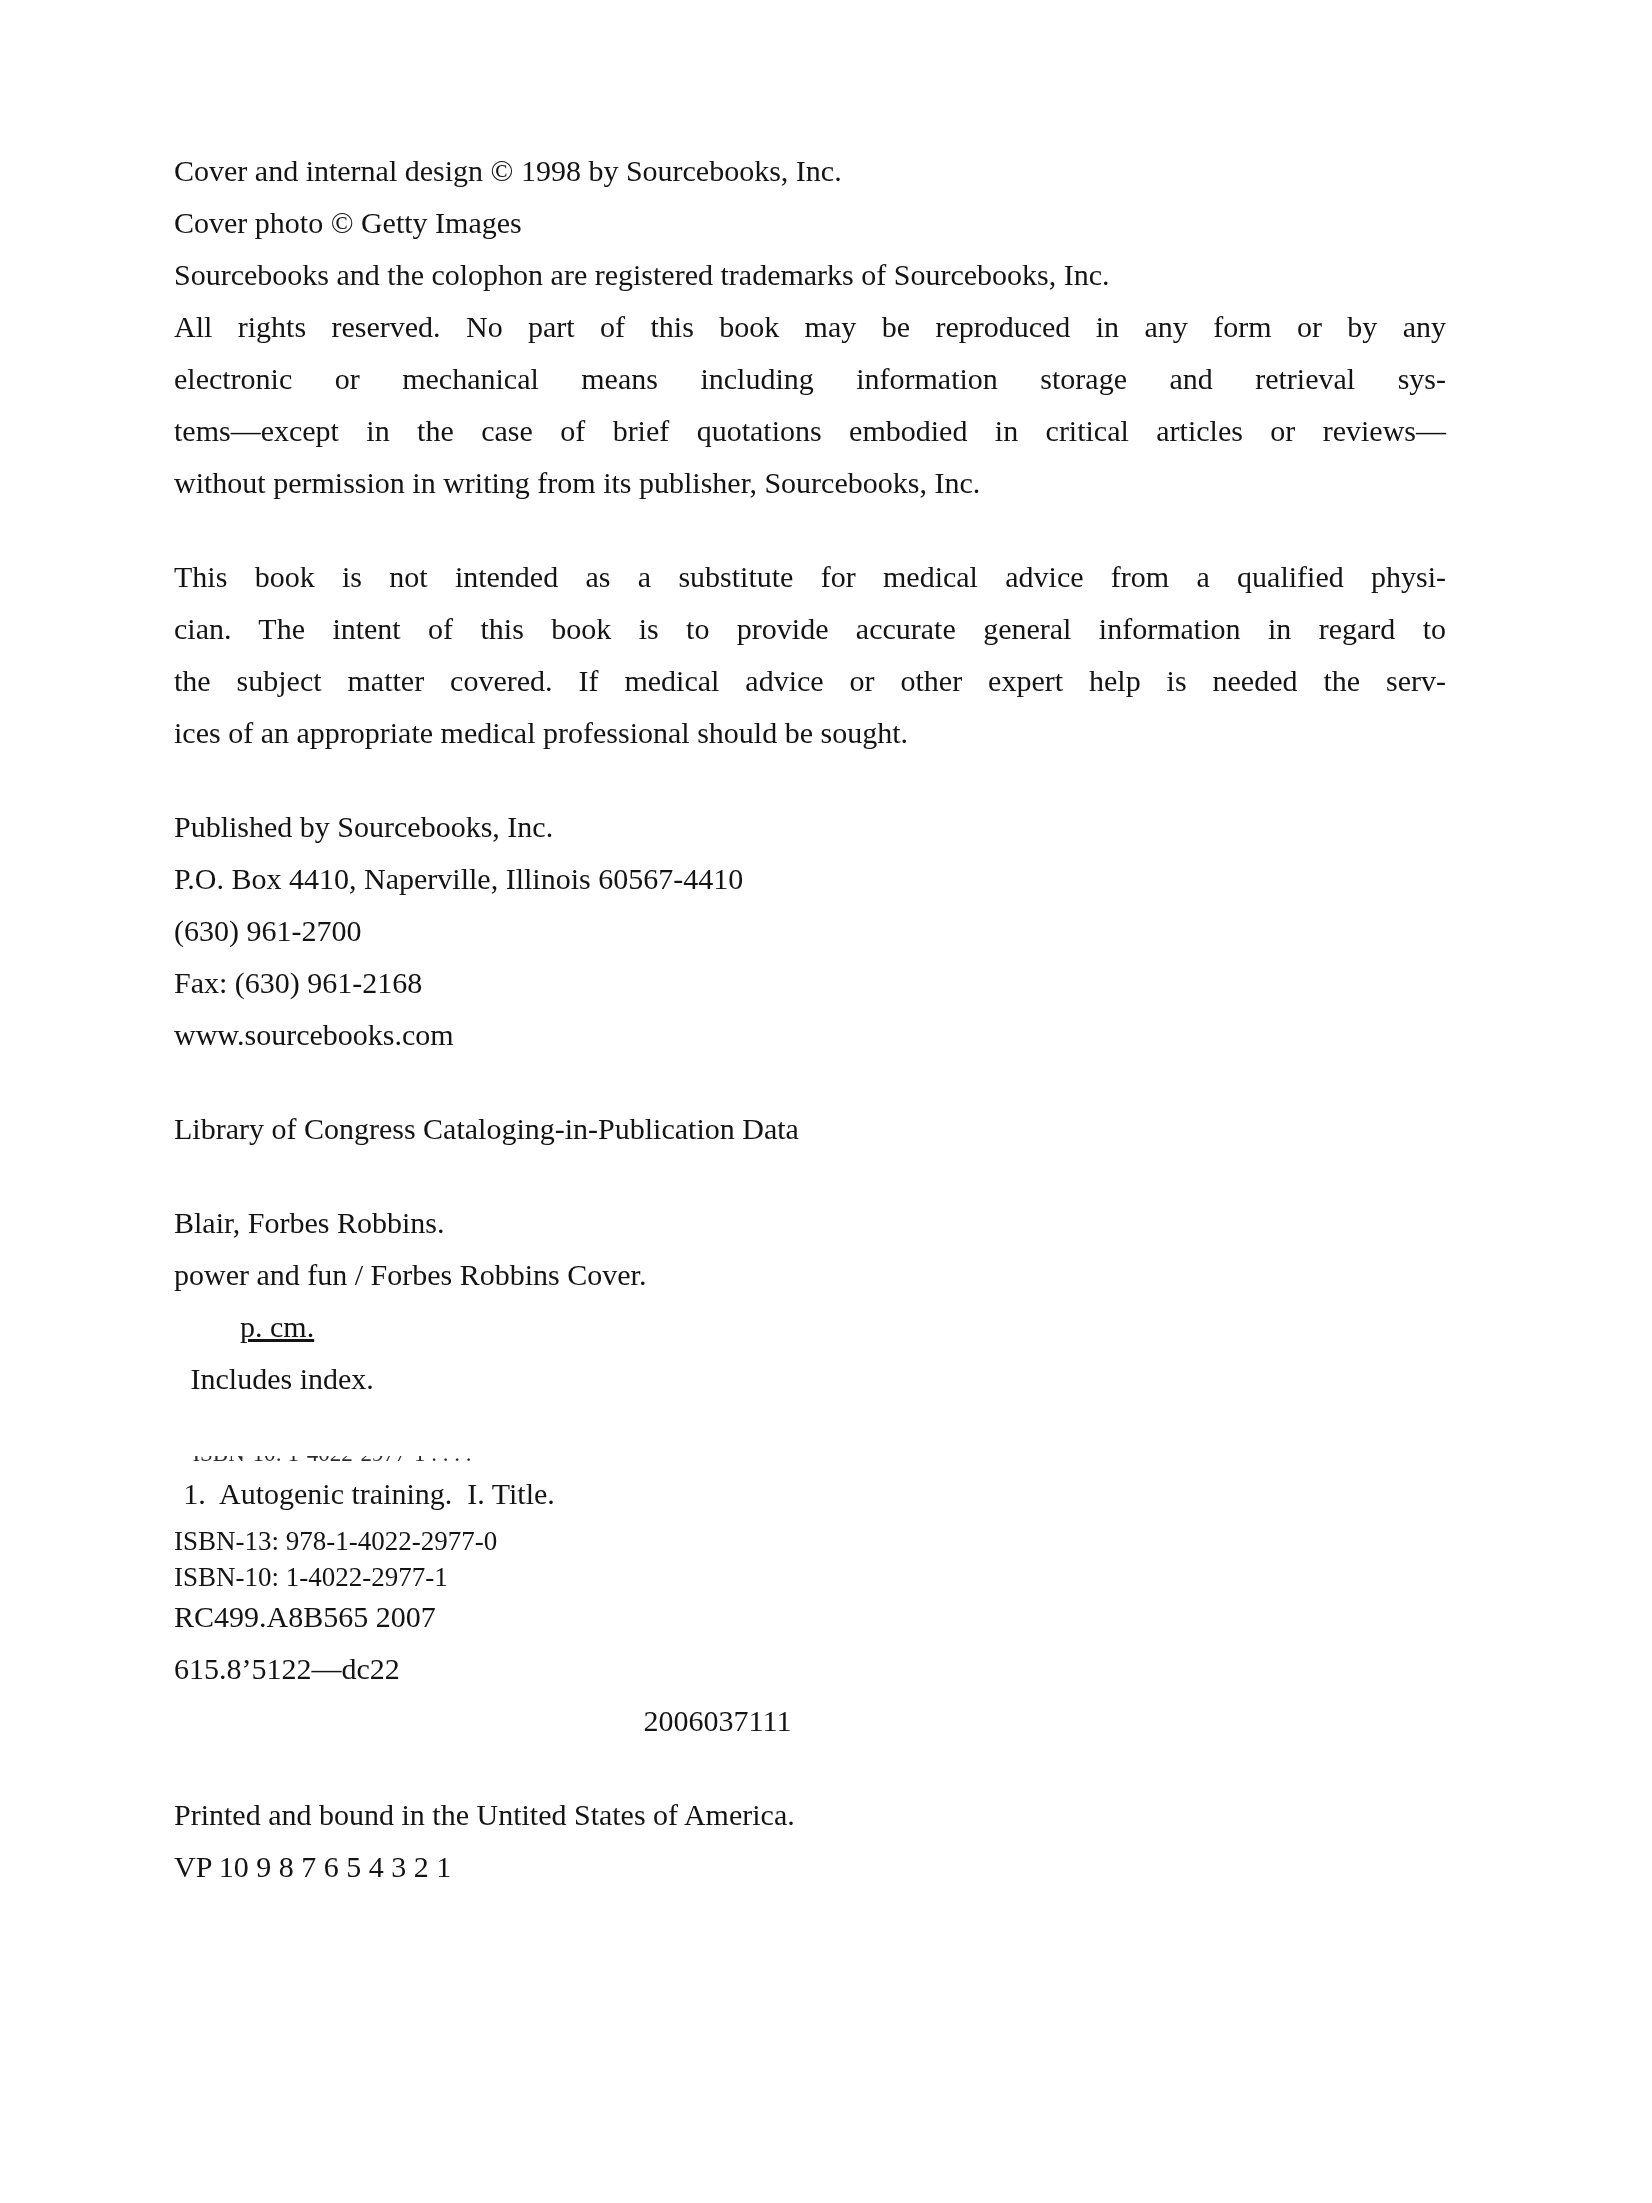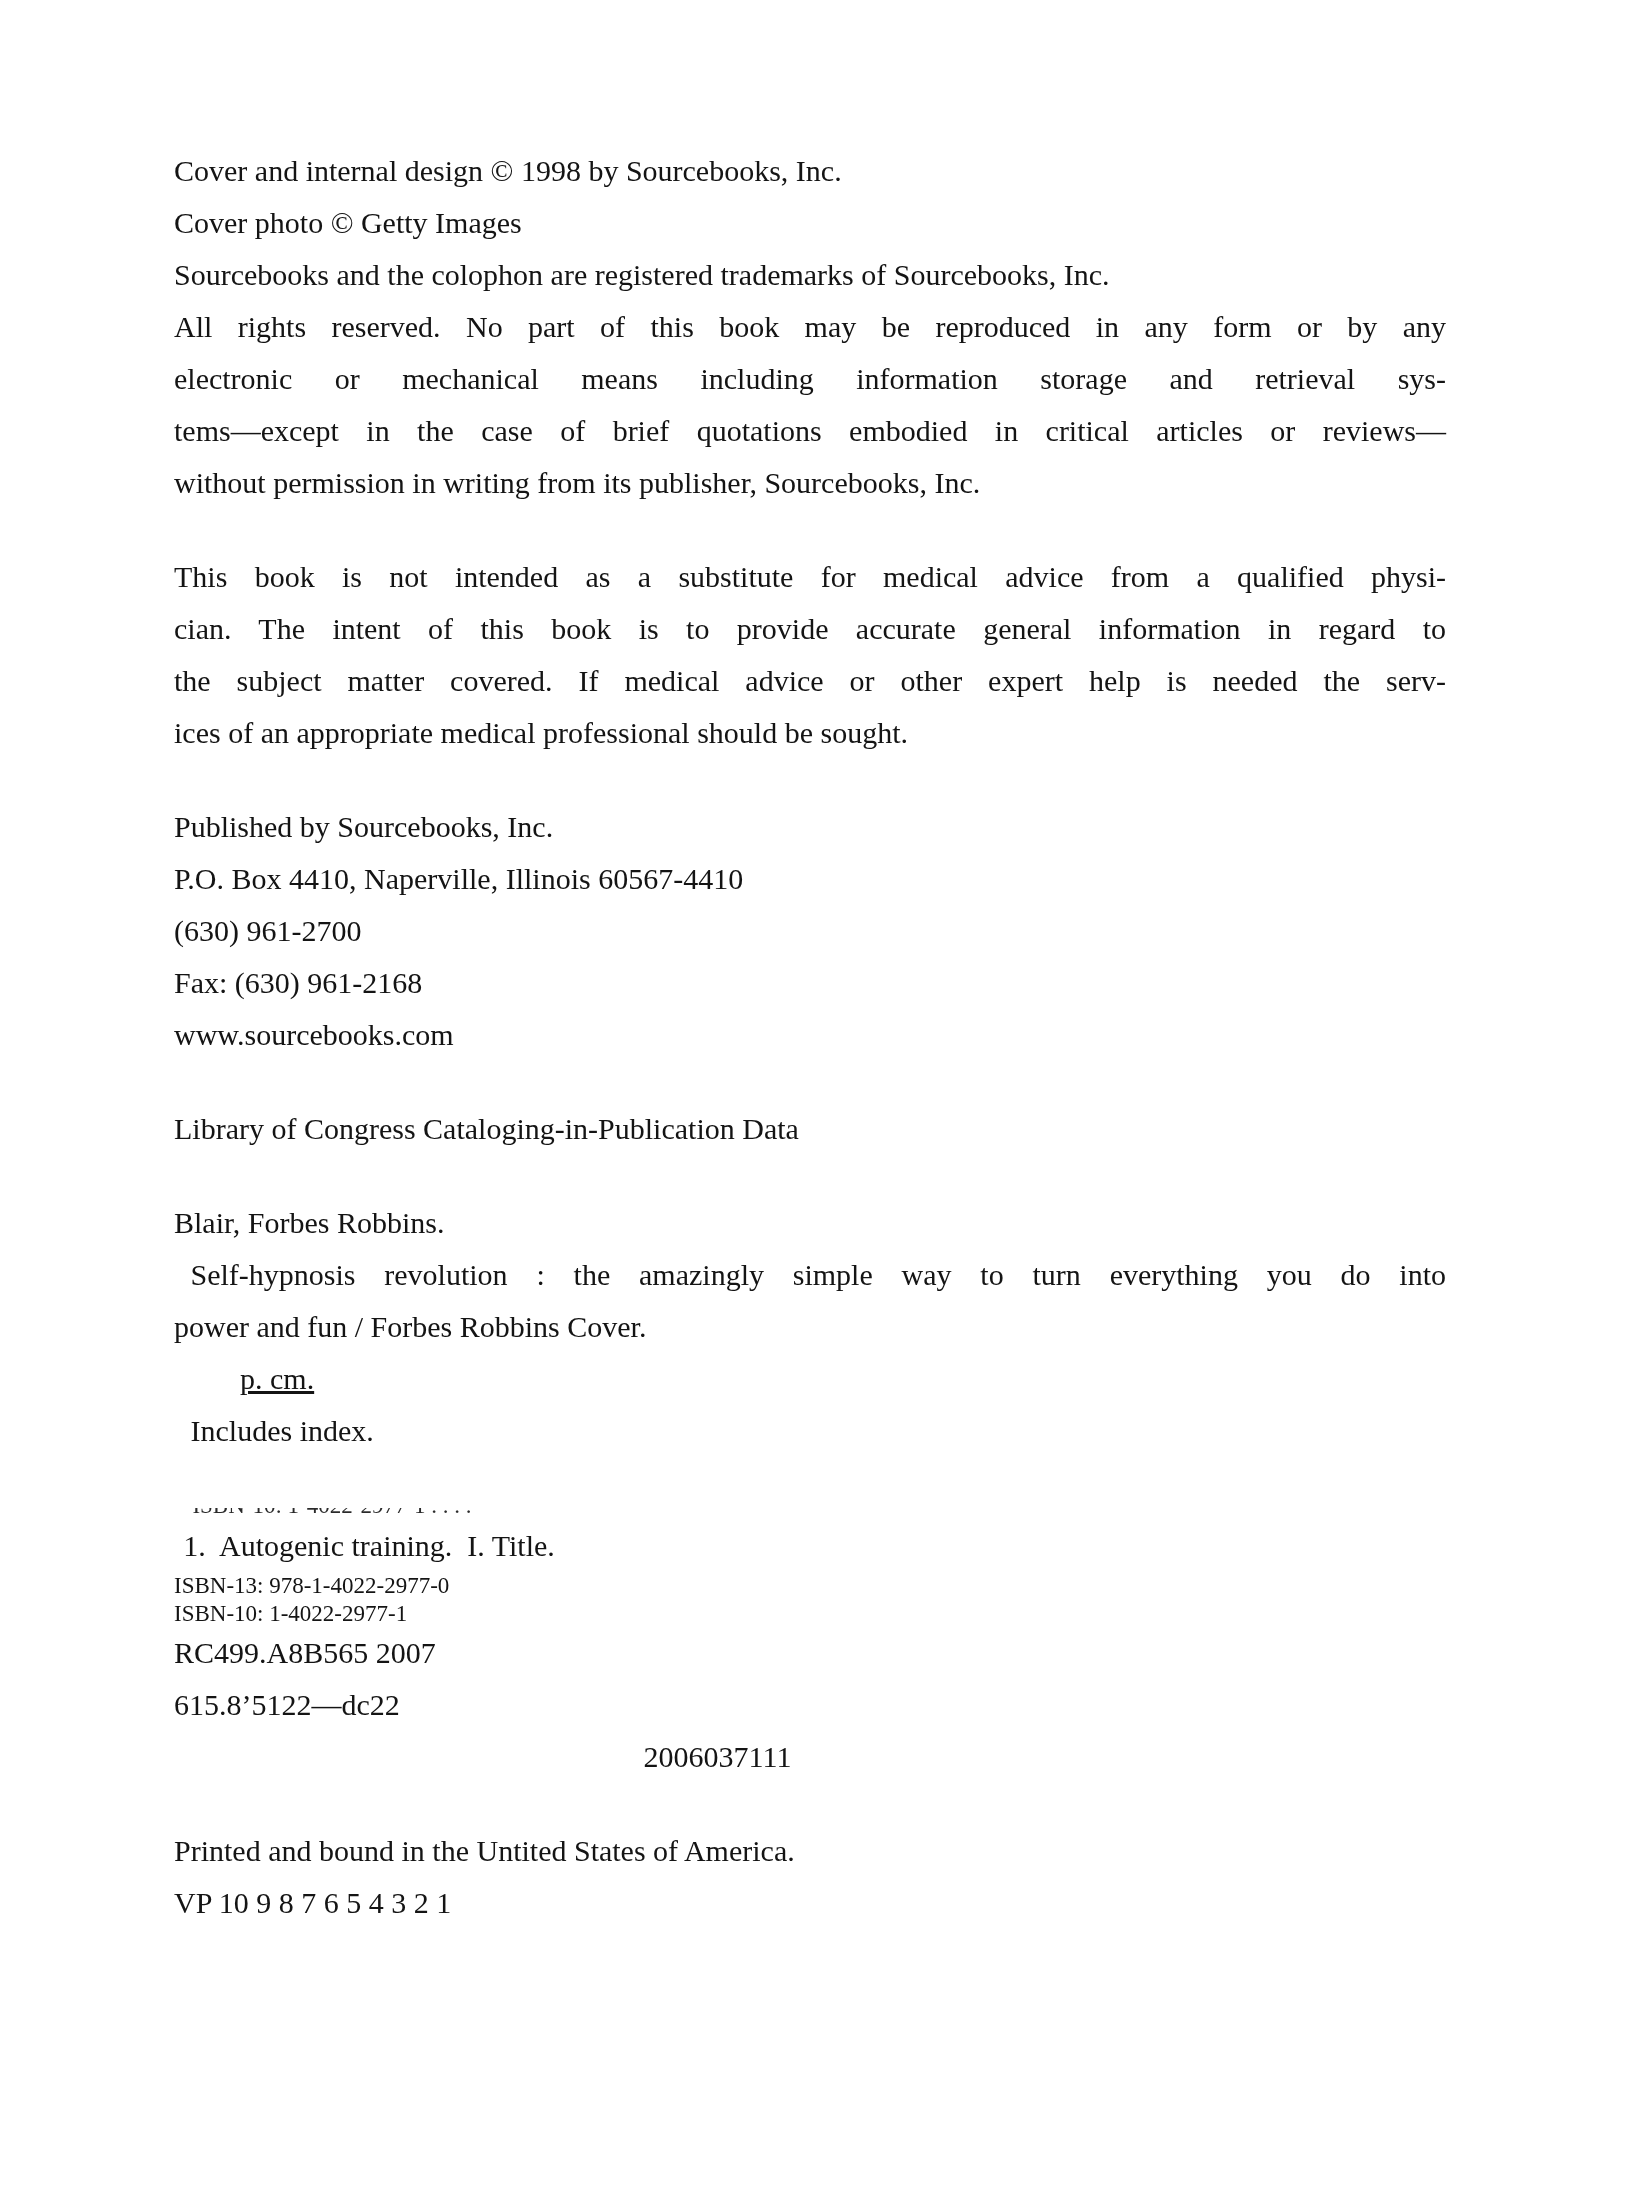--- a/index.html
+++ b/index.html
@@ -23,21 +23,21 @@
   .line { white-space: pre; }
   .just {
     text-align: justify;
     text-align-last: justify;
     white-space: normal;
   }
   .gap { margin-top: 42px; }
   .indent1 { padding-left: 16.5px; }
   .indent2 { padding-left: 66px; text-decoration: underline; }
   .indentS { padding-left: 9.2px; }
-  .small { font-size: 23px; line-height: 27.5px; }
+  .small { font-size: 27px; line-height: 27.5px; margin-top: 8px; }
   .clipped {
     height: 12px;
     overflow: hidden;
     margin-top: 51px;
     margin-left: 18.4px;
     width: 321px;
     opacity: 0.9;
   }
   .clipped .clip-inner {
     display: block;
@@ -78,21 +78,20 @@
     <div class="line">Fax: (630) 961-2168</div>
     <div class="line">www.sourcebooks.com</div>
   </div>
 
   <div class="gap">
     <div class="line">Library of Congress Cataloging-in-Publication Data</div>
   </div>
 
   <div class="gap">
     <div class="line">Blair, Forbes Robbins.</div>
-    <div class="just indent1">Self-hypnosis revolution : the amazingly simple way to turn everything you do into</div>
     <div class="line">power and fun / Forbes Robbins Cover.</div>
     <div class="line indent2">p. cm.</div>
     <div class="line indent1">Includes index.</div>
   </div>
 
   <div class="clipped">
     <span class="clip-inner">ISBN-10: 1-4022-2977-1 . . . .</span>
   </div>
 
   <div>

